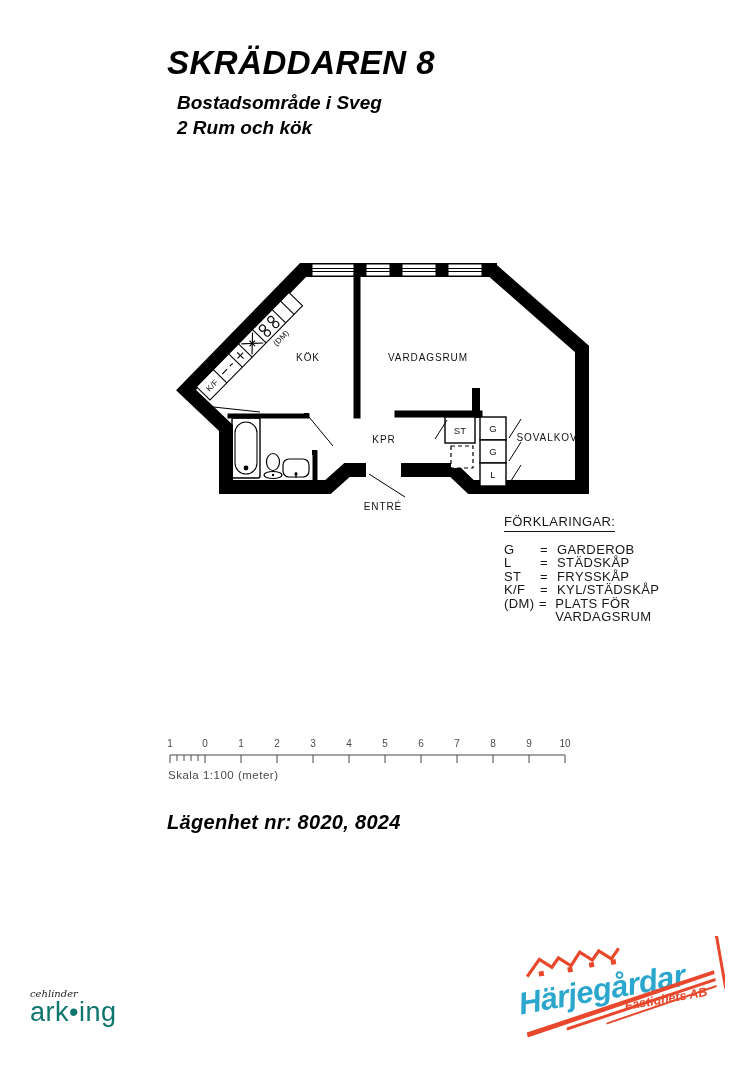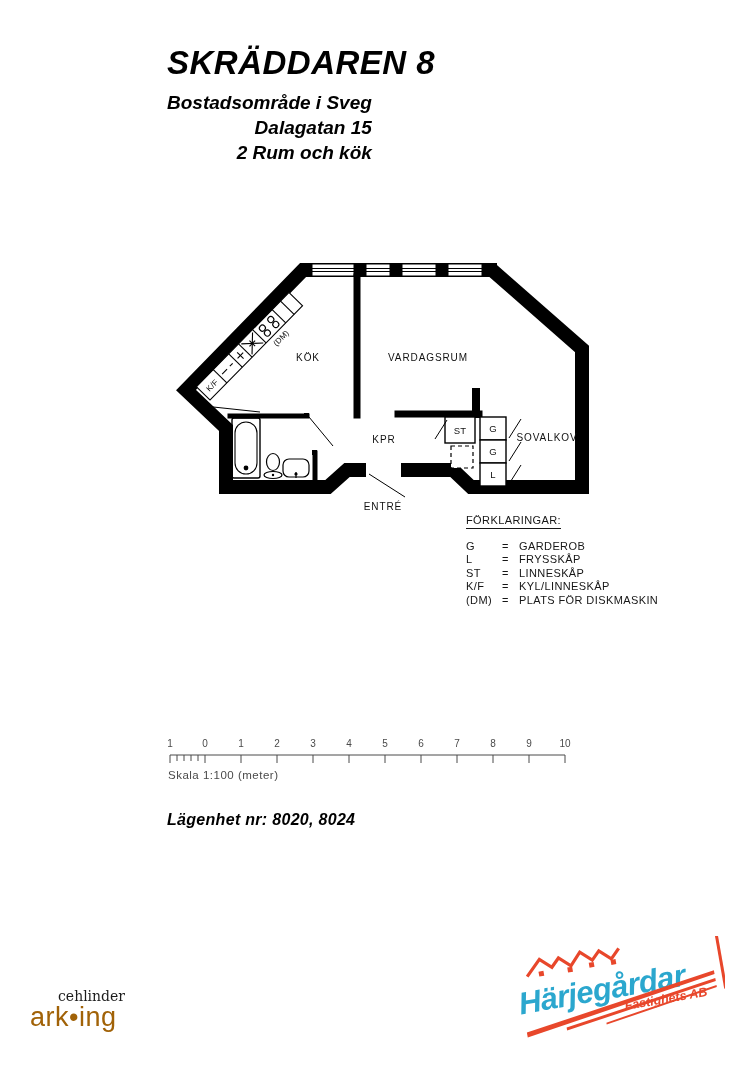--- a/index.html
+++ b/index.html
@@ -1,47 +1,46 @@
 <!DOCTYPE html>
 <html><head>
 <meta charset="utf-8">
 <style>
   html,body{margin:0;padding:0;background:#ffffff;}
   .page{position:relative;width:725px;height:1069px;background:#fff;overflow:hidden;
         font-family:"Liberation Sans",sans-serif;color:#000;}
   .title{position:absolute;left:167px;top:44px;font-size:33px;font-weight:bold;font-style:italic;letter-spacing:0.5px;}
-  .subtitle{position:absolute;left:167px;top:90px;font-size:19px;font-weight:bold;font-style:italic;line-height:25px;text-align:right;}
+  .subtitle{position:absolute;left:177px;top:90px;font-size:19px;font-weight:bold;font-style:italic;line-height:25px;}
   .plan-svg{position:absolute;left:170px;top:250px;}
   .plan-svg text{font-family:"Liberation Sans",sans-serif;fill:#111;}
   .room-label{font-size:10px;letter-spacing:0.9px;}
   .closet-label{font-size:9.5px;letter-spacing:0.3px;}
   .counter-label{font-size:8px;letter-spacing:0.2px;}
-  .legend{position:absolute;left:466px;top:514px;font-size:11px;letter-spacing:0.4px;color:#161616;}
+  .legend{position:absolute;left:504px;top:514px;font-size:13px;letter-spacing:0.4px;color:#161616;}
   .legend-title{display:inline-block;border-bottom:1.2px solid #161616;padding-bottom:2px;margin-bottom:11px;}
   .legend-row{display:flex;line-height:13.4px;}
   .legend-abbr{width:36px;}
   .legend-eq{width:17px;}
   .scalebar-svg{position:absolute;left:166px;top:733px;}
   .scalebar-svg text{font-family:"Liberation Sans",sans-serif;fill:#4a4a4a;}
-  .apt-nr{position:absolute;left:167px;top:811px;font-size:16px;font-weight:bold;font-style:italic;letter-spacing:0.3px;}
+  .apt-nr{position:absolute;left:167px;top:811px;font-size:20px;font-weight:bold;font-style:italic;letter-spacing:0.3px;}
   .arking{position:absolute;left:30px;top:988px;width:120px;}
-  .arking-script{font-family:"DejaVu Serif",serif;font-size:14px;margin-left:28px;color:#1c1c1c;}
-  .arking-name{font-size:27px;color:#a16207;letter-spacing:0.5px;line-height:26px;}
+  .arking-script{font-family:"DejaVu Serif",serif;font-style:italic;font-size:10px;color:#1c1c1c;}
+  .arking-name{font-size:27px;color:#0f766e;letter-spacing:0.5px;line-height:26px;}
   .harje-svg{position:absolute;left:520px;top:936px;}
   .harje-svg text{font-family:"Liberation Sans",sans-serif;font-weight:bold;font-style:italic;}
 </style>
 </head>
 <body>
 
 <div class="page">
 
   <div class="title">SKRÄDDAREN 8</div>
   <div class="subtitle">
     <div>Bostadsområde i Sveg</div>
-    <div>Dalagatan 15</div>
     <div>2 Rum och kök</div>
   </div>
 
   <svg class="plan-svg" width="430" height="270" viewBox="0 0 430 270">
 
     <g stroke="#000" stroke-width="14" fill="none" stroke-linejoin="miter">
       <path d="M 327 20 L 133 20 L 16 140 L 56 178 L 56 237 L 158 237 L 177 220 L 196 220"></path>
       <path d="M 322 20 L 412 99 L 412 237 L 301 237 L 283 220 L 231 220"></path>
     </g>
 
@@ -159,36 +158,36 @@
   <div class="legend">
     <div class="legend-title">FÖRKLARINGAR:</div>
     <div class="legend-row">
       <span class="legend-abbr">G</span>
       <span class="legend-eq">=</span>
       <span>GARDEROB</span>
     </div>
     <div class="legend-row">
       <span class="legend-abbr">L</span>
       <span class="legend-eq">=</span>
+      <span>STÄDSKÅP</span>
+    </div>
+    <div class="legend-row">
+      <span class="legend-abbr">ST</span>
+      <span class="legend-eq">=</span>
       <span>FRYSSKÅP</span>
     </div>
     <div class="legend-row">
-      <span class="legend-abbr">ST</span>
-      <span class="legend-eq">=</span>
-      <span>LINNESKÅP</span>
-    </div>
-    <div class="legend-row">
       <span class="legend-abbr">K/F</span>
       <span class="legend-eq">=</span>
-      <span>KYL/LINNESKÅP</span>
+      <span>KYL/STÄDSKÅP</span>
     </div>
     <div class="legend-row">
       <span class="legend-abbr">(DM)</span>
       <span class="legend-eq">=</span>
-      <span>PLATS FÖR DISKMASKIN</span>
+      <span>PLATS FÖR VARDAGSRUM</span>
     </div>
   </div>
 
   <svg class="scalebar-svg" width="410" height="52" viewBox="0 0 410 52">
     <g stroke="#4a4a4a" stroke-width="1">
       <line x1="4" y1="22" x2="399" y2="22"></line>
       <line x1="4" y1="22" x2="4" y2="30"></line>
         <line x1="39" y1="22" x2="39" y2="30"></line>
       <line x1="75" y1="22" x2="75" y2="30"></line>
         <line x1="111" y1="22" x2="111" y2="30"></line>

